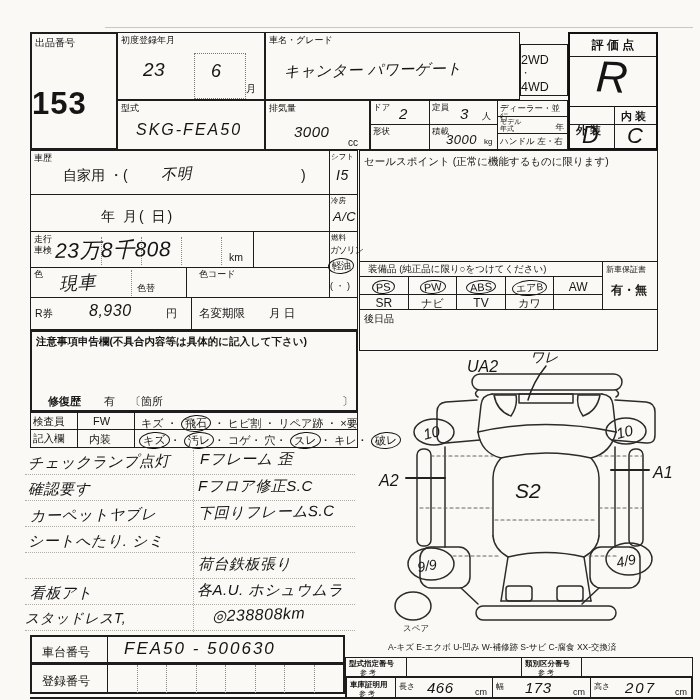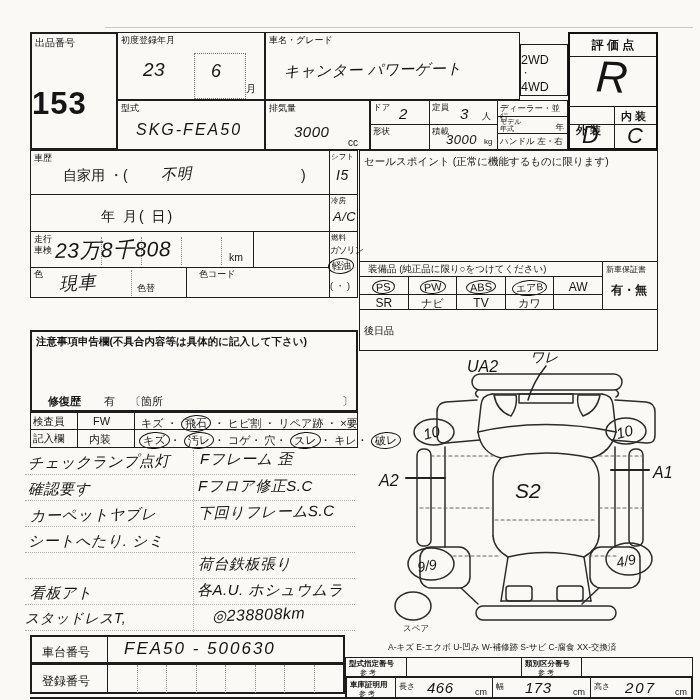--- a/index.html
+++ b/index.html
@@ -127,20 +127,28 @@
 
   <div class="cell" style="left:30px;top:267px;width:300px;height:31px;">
     <span class="lbl abs" style="left:3px;top:2px;">色</span>
     <span class="hw abs" style="left:28px;top:3px;font-size:18px;transform:rotate(-4deg);">現車</span>
     <div class="dotv" style="left:100px;top:2px;height:26px;"></div>
     <span class="lbl abs" style="left:106px;top:16px;">色替</span>
     <div class="vline" style="left:155px;top:0;height:29px;"></div>
     <span class="lbl abs" style="left:160px;top:2px;margin-left:8px;">色コード</span>
   </div>
 
+  <div class="cell" style="left:30px;top:297px;width:328px;height:33px;">
+    <span class="abs" style="left:4px;top:9px;font-size:10.5px;">R券</span>
+    <span class="hw abs" style="left:58px;top:4px;font-size:16px;">8,930</span>
+    <span class="abs" style="left:135px;top:8px;font-size:11px;">円</span>
+    <div class="vline" style="left:160px;top:0;height:31px;"></div>
+    <span class="abs" style="left:168px;top:8px;font-size:11.5px;">名変期限</span>
+    <span class="abs nowrap" style="left:238px;top:8px;font-size:11.5px;">月        日</span>
+  </div>
 
   <div class="cell" style="left:329px;top:150px;width:29px;height:45px;">
     <span class="lbl abs" style="left:1px;top:2px;font-size:7.5px;">シフト</span>
     <span class="hw abs" style="left:6px;top:16px;font-size:14px;">I5</span>
   </div>
   <div class="cell" style="left:329px;top:194px;width:29px;height:38px;">
     <span class="lbl abs" style="left:1px;top:2px;font-size:7.5px;">冷房</span>
     <span class="hw abs" style="left:3px;top:14px;font-size:13px;">A/C</span>
   </div>
   <div class="cell" style="left:329px;top:231px;width:29px;height:67px;">
@@ -171,21 +179,21 @@
       <div style="flex:1;"></div>
     </div>
   </div>
 
   <div class="cell" style="left:602px;top:261px;width:56px;height:49px;">
     <span class="abs" style="left:3px;top:2px;font-size:8px;">新車保証書</span>
     <span class="abs" style="left:8px;top:20px;font-size:12px;font-weight:bold;">有・無</span>
   </div>
 
   <div class="cell" style="left:359px;top:309px;width:299px;height:42px;">
-    <span class="lbl abs" style="left:4px;top:3px;font-size:10px;margin-top:12px;">後日品</span>
+    <span class="lbl abs" style="left:4px;top:3px;font-size:10px;">後日品</span>
   </div>
 
   <div class="cell" style="left:30px;top:330px;width:328px;height:82px;border-width:2px;">
     <span class="abs nowrap" style="left:4px;top:3px;font-size:10.5px;font-weight:bold;">注意事項申告欄(不具合内容等は具体的に記入して下さい)</span>
     <span class="abs" style="left:16px;top:62px;font-size:11px;font-weight:bold;">修復歴</span>
     <span class="abs" style="left:72px;top:62px;font-size:11px;">有</span>
     <span class="abs" style="left:98px;top:62px;font-size:11px;">〔箇所</span>
     <span class="abs" style="left:310px;top:62px;font-size:11px;">〕</span>
   </div>
 

